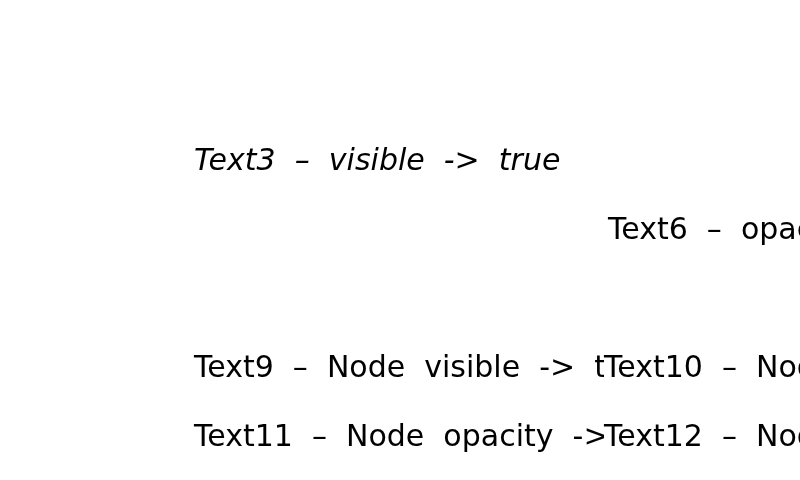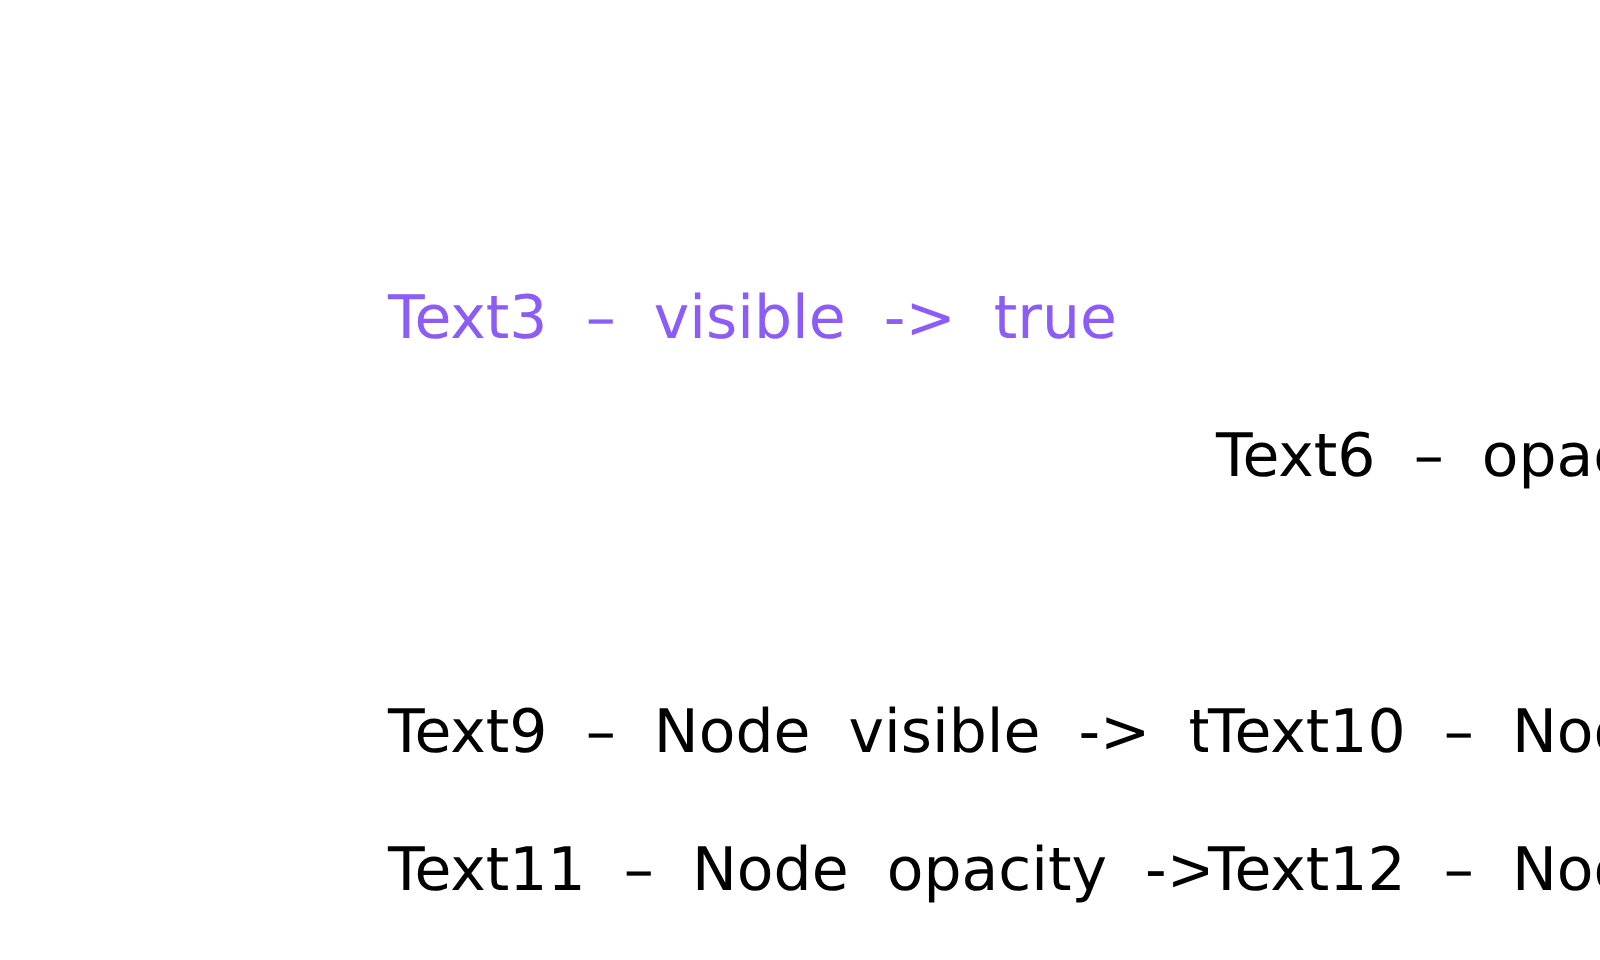--- a/index.html
+++ b/index.html
@@ -35,21 +35,21 @@
   .layer-2 { z-index: 12; }
   .layer-3 { z-index: 13; }
   .layer-4 { z-index: 14; }
   .layer-5 { z-index: 15; }
 </style>
 </head>
 <body>
 
 <div id="canvas" style="width: 800px; height: 480px; background: rgb(255, 255, 255);">
 
-  <div class="text-node layer-0" style="left: 194px; top: 145px; color: #8b5cf6; font-size: 30px; background: rgb(255, 255, 255);">Text3  –  visible  -&gt;  true</div>
+  <div class="text-node layer-0" style="left: 194px; top: 145px; color: #000000; font-size: 30px; background: rgb(255, 255, 255); font-style: italic;">Text3  –  visible  -&gt;  true</div>
 
   <div class="text-node layer-1" style="left: 608px; top: 214px; color: rgb(0, 0, 0); font-size: 30px; background: rgb(255, 255, 255);">Text6  –  opacity  -&gt;  0.5</div>
 
   <div class="text-node layer-2" style="left: 194px; top: 352px; color: rgb(0, 0, 0); font-size: 30px; background: rgb(255, 255, 255);">Text9  –  Node  visible  -&gt;  true</div>
 
   <div class="text-node layer-3" style="left: 604px; top: 352px; color: rgb(0, 0, 0); font-size: 30px; background: rgb(255, 255, 255);">Text10  –  Node  opacity  -&gt;  1.0</div>
 
   <div class="text-node layer-4" style="left: 194px; top: 421px; color: rgb(0, 0, 0); font-size: 30px; background: rgb(255, 255, 255);">Text11  –  Node  opacity  -&gt;  0.5</div>
 
   <div class="text-node layer-5" style="left: 604px; top: 421px; color: rgb(0, 0, 0); font-size: 30px; background: rgb(255, 255, 255);">Text12  –  Node  visible  -&gt;  false</div>

